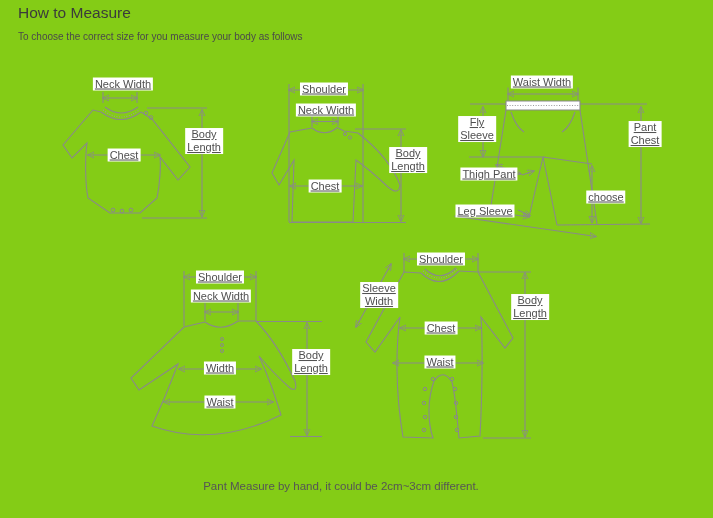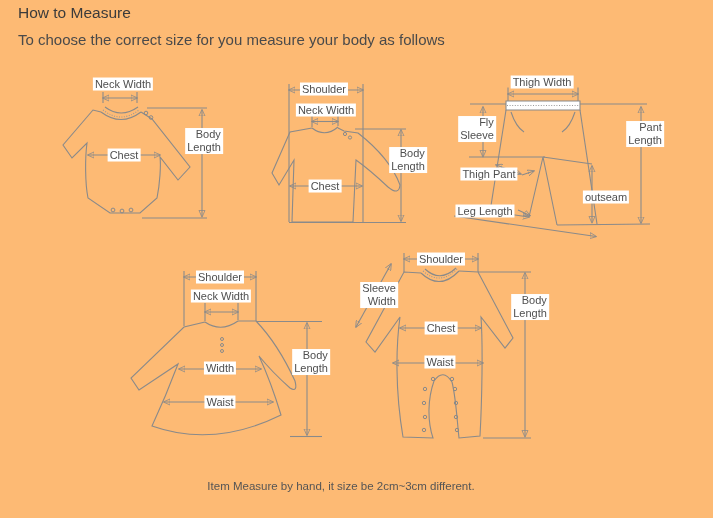--- a/index.html
+++ b/index.html
@@ -1,28 +1,28 @@
 <!DOCTYPE html>
 <html><head>
 <meta charset="utf-8">
 <style>
   html,body{margin:0;padding:0;background:#fff;}
-  .stage{position:relative;width:713px;height:518px;background:#fdba74;
+  .stage{position:relative;width:713px;height:518px;background:#84cc16;
          font-family:"Liberation Sans",sans-serif;overflow:hidden;}
   .title{position:absolute;left:18px;top:4px;margin:0;font-size:15.5px;
          font-weight:400;color:#3b3b3b;}
-  .subtitle{position:absolute;left:18px;top:31px;margin:0;font-size:15px;color:#4a4a4a;}
+  .subtitle{position:absolute;left:18px;top:31px;margin:0;font-size:10px;color:#4a4a4a;}
   svg.diagrams{position:absolute;left:0;top:0;z-index:1;}
   svg.diagrams path, svg.diagrams line{stroke:#8a8a8a;stroke-width:1.1;fill:none;}
   svg.diagrams circle{stroke:#8a8a8a;stroke-width:1;fill:none;}
   svg.diagrams .rib{stroke:#9a9a9a;fill:none;}
   svg.diagrams .bandfill{fill:#ffffff;}
   .m{position:absolute;transform:translate(-50%,-50%);background:#ffffff;
      color:#4f4f4f;font-size:11px;line-height:1.18;white-space:pre-line;
-     text-align:right;padding:0 2px;z-index:2;}
+     text-align:center;padding:0 2px;z-index:2;text-decoration:underline;}
   .note{position:absolute;left:341px;top:474px;transform:translate(-50%,-50%);
         font-size:11.5px;color:#555555;white-space:nowrap;z-index:2;}
 </style>
 </head>
 <body>
 
 <div class="stage">
 
   <h1 class="title">How to Measure</h1>
   <p class="subtitle">To choose the correct size for you measure your body as follows</p>
@@ -168,38 +168,38 @@
   <div class="m" style="left:204px;top:141px">Body
 Length</div>
   <div class="m" style="left:124px;top:155px">Chest</div>
 
   <div class="m" style="left:324px;top:89px">Shoulder</div>
   <div class="m" style="left:326px;top:110px">Neck Width</div>
   <div class="m" style="left:408px;top:160px">Body
 Length</div>
   <div class="m" style="left:325px;top:186px">Chest</div>
 
-  <div class="m" style="left:542px;top:82px">Thigh Width</div>
+  <div class="m" style="left:542px;top:82px">Waist Width</div>
   <div class="m" style="left:477px;top:129px">Fly
 Sleeve</div>
   <div class="m" style="left:645px;top:134px">Pant
-Length</div>
+Chest</div>
   <div class="m" style="left:489px;top:174px">Thigh Pant</div>
-  <div class="m" style="left:606px;top:197px">outseam</div>
-  <div class="m" style="left:485px;top:211px">Leg Length</div>
+  <div class="m" style="left:606px;top:197px">choose</div>
+  <div class="m" style="left:485px;top:211px">Leg Sleeve</div>
 
   <div class="m" style="left:220px;top:277px">Shoulder</div>
   <div class="m" style="left:221px;top:296px">Neck Width</div>
   <div class="m" style="left:220px;top:368px">Width</div>
   <div class="m" style="left:220px;top:402px">Waist</div>
   <div class="m" style="left:311px;top:362px">Body
 Length</div>
 
   <div class="m" style="left:441px;top:259px">Shoulder</div>
   <div class="m" style="left:379px;top:295px">Sleeve
 Width</div>
   <div class="m" style="left:441px;top:328px">Chest</div>
   <div class="m" style="left:440px;top:362px">Waist</div>
   <div class="m" style="left:530px;top:307px">Body
 Length</div>
 
-  <p class="note">Item Measure by hand, it size be 2cm~3cm different.</p>
+  <p class="note">Pant Measure by hand, it could be 2cm~3cm different.</p>
 </div>
 
 </body></html>

